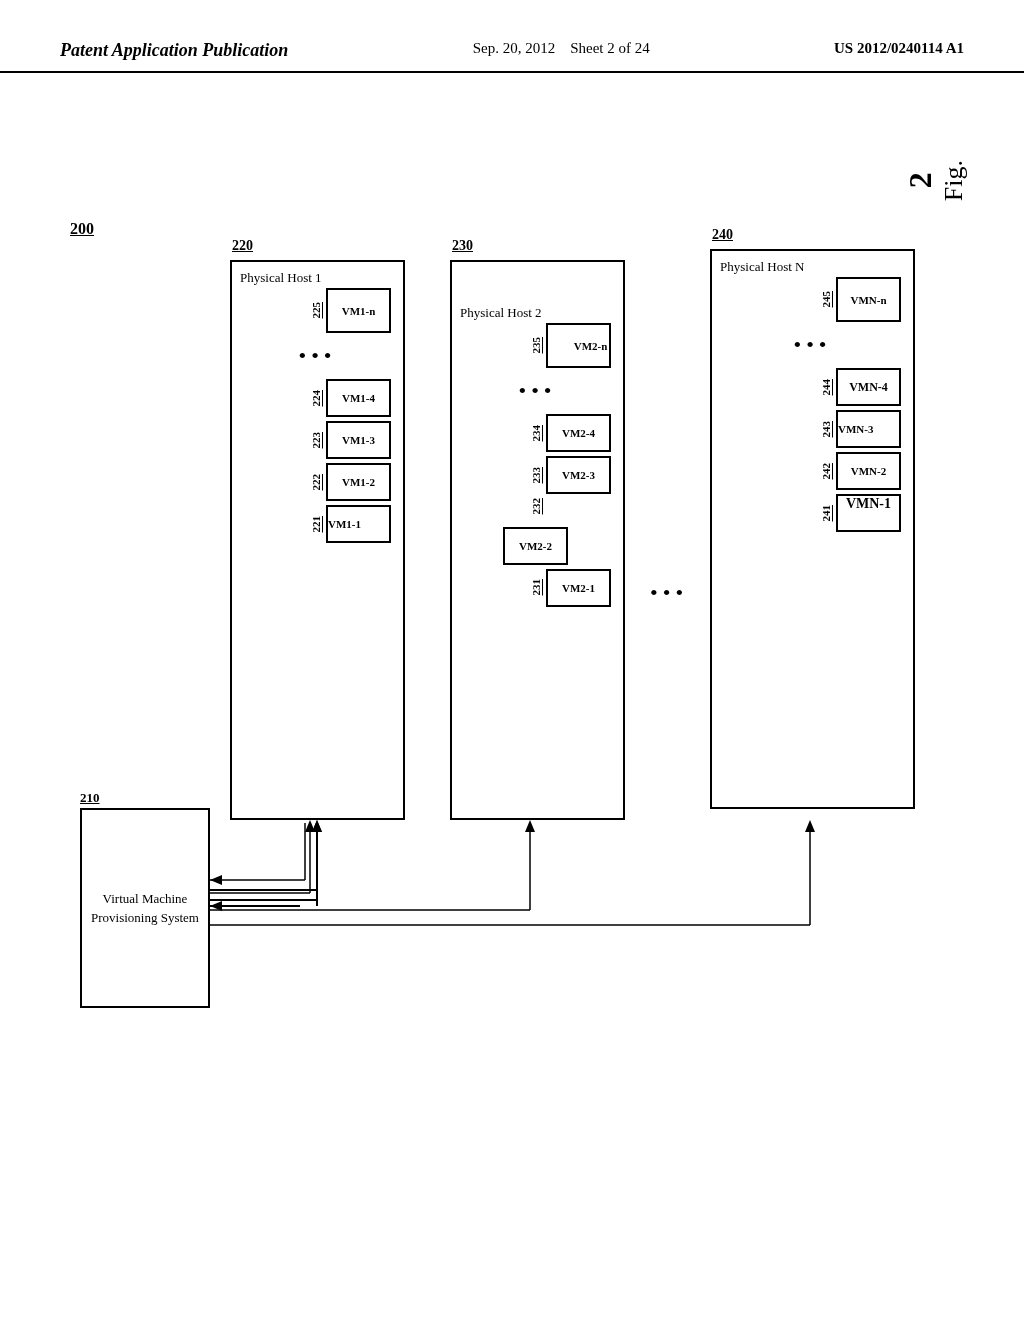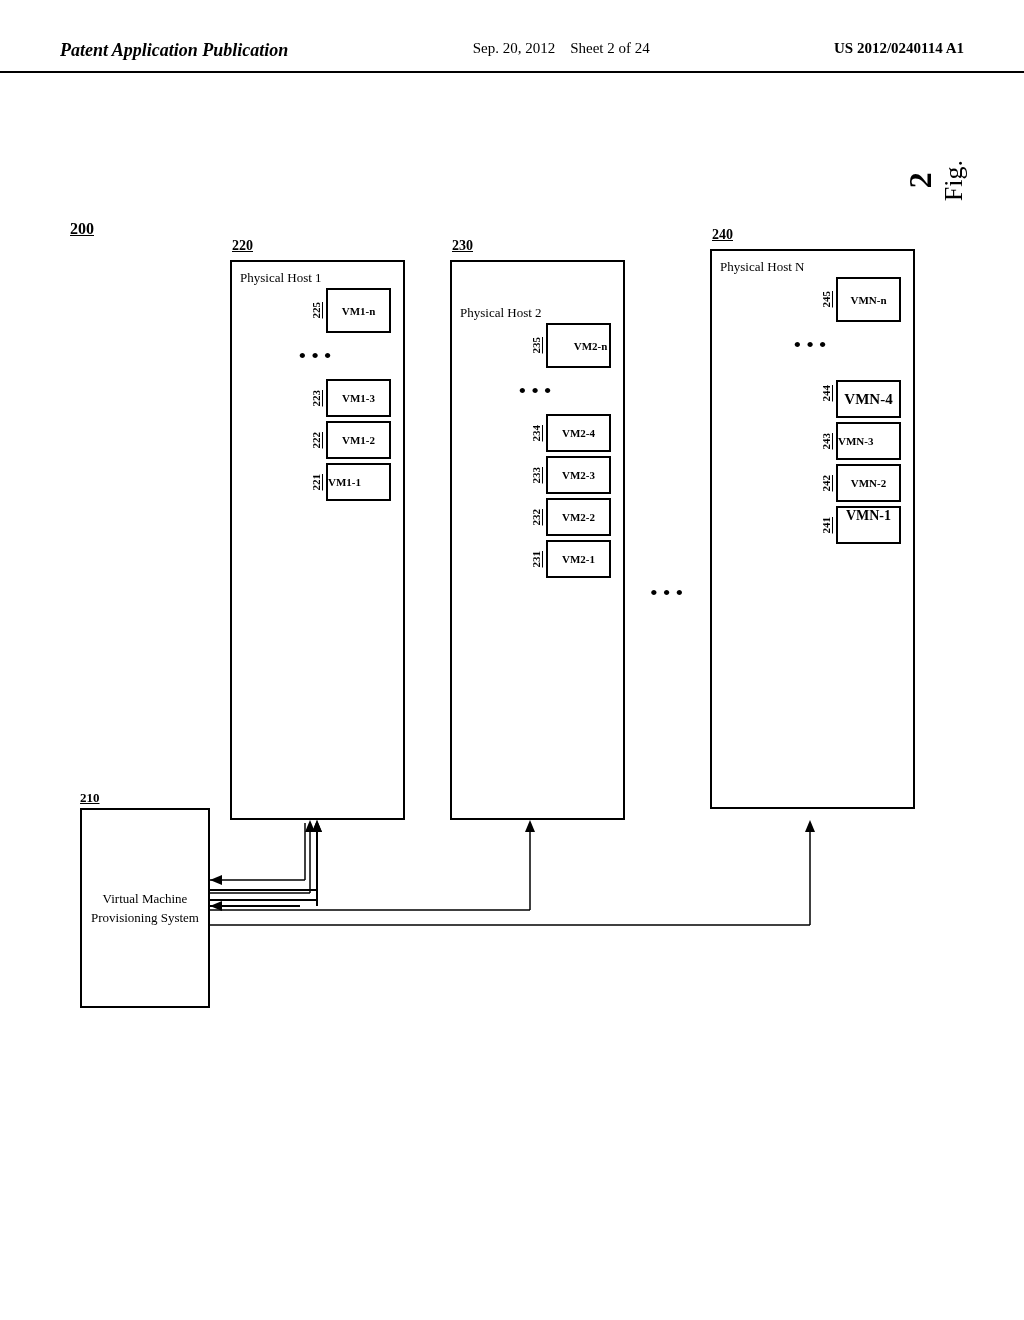--- a/index.html
+++ b/index.html
@@ -112,20 +112,26 @@
 
     <div style="display:flex; align-items:center; gap:4px; margin-top:2px; justify-content:flex-end; padding-right:4px;">
       <span style="font-size:11px; font-weight:bold; text-decoration:underline; writing-mode:vertical-rl; transform:rotate(180deg);">225</span>
       <div style="border:2px solid #000; width:65px; height:45px; display:flex; align-items:center; justify-content:center; font-size:11px; font-weight:bold;">
         <span>VM1-n</span>
       </div>
     </div>
 
     <div style="text-align:center; font-size:22px; letter-spacing:5px; margin:10px 0;">•••</div>
 
+    <div style="display:flex; align-items:center; gap:4px; justify-content:flex-end; padding-right:4px; margin-bottom:4px;">
+      <span style="font-size:11px; font-weight:bold; text-decoration:underline; writing-mode:vertical-rl; transform:rotate(180deg);">224</span>
+      <div style="border:2px solid #000; width:65px; height:38px; display:flex; align-items:center; justify-content:center; font-size:11px; font-weight:bold;">
+        <span>VM1-4</span>
+      </div>
+    </div>
 
     <div style="display:flex; align-items:center; gap:4px; justify-content:flex-end; padding-right:4px; margin-bottom:4px;">
       <span style="font-size:11px; font-weight:bold; text-decoration:underline; writing-mode:vertical-rl; transform:rotate(180deg);">223</span>
       <div style="border:2px solid #000; width:65px; height:38px; display:flex; align-items:center; justify-content:center; font-size:11px; font-weight:bold;">
         <span>VM1-3</span>
       </div>
     </div>
 
     <div style="display:flex; align-items:center; gap:4px; justify-content:flex-end; padding-right:4px; margin-bottom:4px;">
       <span style="font-size:11px; font-weight:bold; text-decoration:underline; writing-mode:vertical-rl; transform:rotate(180deg);">222</span>
@@ -160,21 +166,21 @@
       <div style="border:2px solid #000; width:65px; height:38px; display:flex; align-items:center; justify-content:center; font-size:11px; font-weight:bold;">
         <span>VM2-4</span>
       </div>
     </div>
     <div style="display:flex; align-items:center; gap:4px; justify-content:flex-end; padding-right:4px; margin-bottom:4px;">
       <span style="font-size:11px; font-weight:bold; text-decoration:underline; writing-mode:vertical-rl; transform:rotate(180deg);">233</span>
       <div style="border:2px solid #000; width:65px; height:38px; display:flex; align-items:center; justify-content:center; font-size:11px; font-weight:bold;">
         <span>VM2-3</span>
       </div>
     </div>
-    <div style="display:flex; align-items:center; gap:4px; justify-content:flex-end; padding-right:4px; margin-bottom:4px;">
+    <div style="display:flex; align-items:center; gap:12px; justify-content:flex-end; padding-right:4px; margin-bottom:4px;flex-direction:column;">
       <span style="font-size:11px; font-weight:bold; text-decoration:underline; writing-mode:vertical-rl; transform:rotate(180deg);">232</span>
       <div style="border:2px solid #000; width:65px; height:38px; display:flex; align-items:center; justify-content:center; font-size:11px; font-weight:bold;">
         <span>VM2-2</span>
       </div>
     </div>
     <div style="display:flex; align-items:center; gap:4px; justify-content:flex-end; padding-right:4px; margin-bottom:4px;">
       <span style="font-size:11px; font-weight:bold; text-decoration:underline; writing-mode:vertical-rl; transform:rotate(180deg);">231</span>
       <div style="border:2px solid #000; width:65px; height:38px; display:flex; align-items:center; justify-content:center; font-size:11px; font-weight:bold;">
         <span>VM2-1</span>
       </div>
@@ -191,21 +197,21 @@
       <span style="font-size:11px; font-weight:bold; text-decoration:underline; writing-mode:vertical-rl; transform:rotate(180deg);">245</span>
       <div style="border:2px solid #000; width:65px; height:45px; display:flex; align-items:center; justify-content:center; font-size:11px; font-weight:bold;">
         <span>VMN-n</span>
       </div>
     </div>
 
     <div style="text-align:center; font-size:22px; letter-spacing:5px; margin:10px 0;">•••</div>
 
     <div style="display:flex; align-items:center; gap:4px; justify-content:flex-end; padding-right:4px; margin-bottom:4px;">
       <span style="font-size:11px; font-weight:bold; text-decoration:underline; writing-mode:vertical-rl; transform:rotate(180deg);">244</span>
-      <div style="border:2px solid #000; width:65px; height:38px; display:flex; align-items:center; justify-content:center; font-size:15px; font-weight:bold;margin-top:12px;">
+      <div style="border:2px solid #000; width:65px; height:38px; display:flex; align-items:center; justify-content:center; font-size:12px; font-weight:bold;">
         <span>VMN-4</span>
       </div>
     </div>
     <div style="display:flex; align-items:center; gap:4px; justify-content:flex-end; padding-right:4px; margin-bottom:4px;">
       <span style="font-size:11px; font-weight:bold; text-decoration:underline; writing-mode:vertical-rl; transform:rotate(180deg);">243</span>
       <div style="border:2px solid #000; width:65px; height:38px; display:flex; align-items:center; justify-content:flex-start; font-size:11px; font-weight:bold;">
         <span>VMN-3</span>
       </div>
     </div>
     <div style="display:flex; align-items:center; gap:4px; justify-content:flex-end; padding-right:4px; margin-bottom:4px;">

